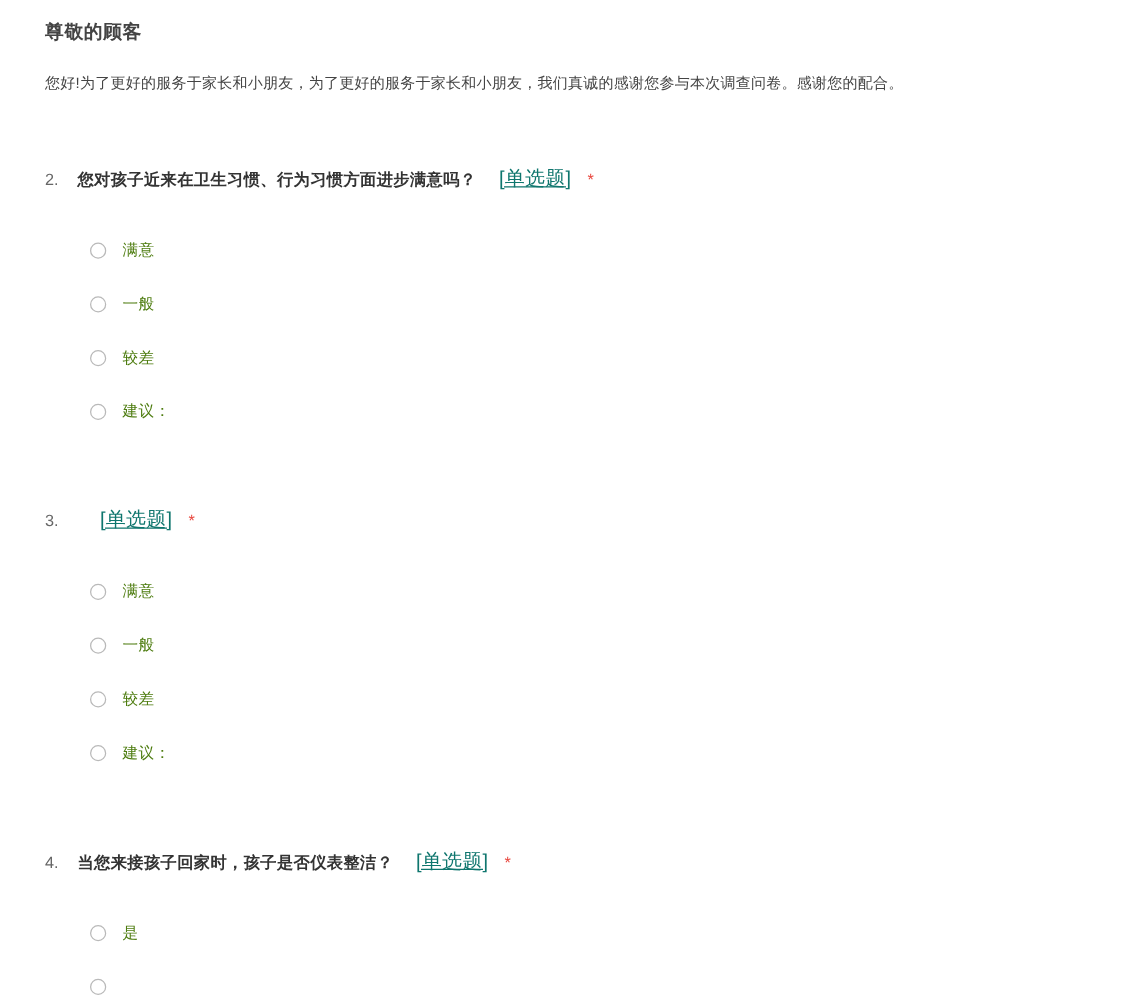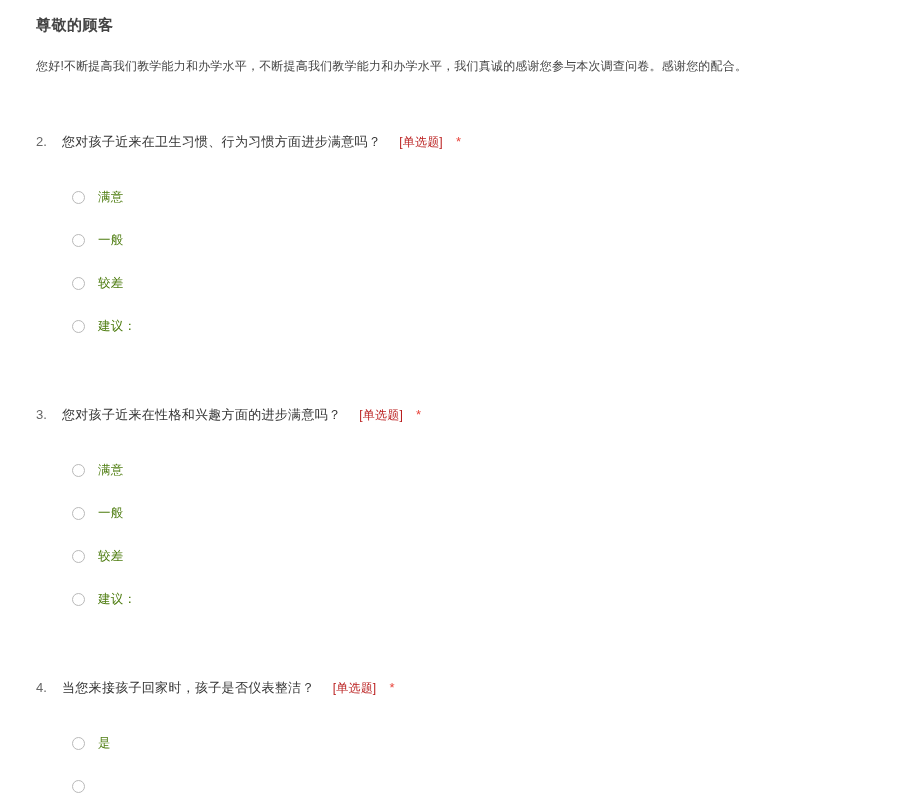--- a/index.html
+++ b/index.html
@@ -53,30 +53,31 @@
   }
   .q-num {
     width: 26px;
     font-size: 13px;
     color: #666666;
     font-weight: normal;
     flex: 0 0 auto;
   }
   .q-text {
     font-size: 13px;
-    font-weight: normal;
+    font-weight: bold;
     color: #333333;
     letter-spacing: 0.3px;
   }
   .q-type {
-    font-size: 12px;
-    color: #b91c1c;
+    font-size: 16px;
+    color: #0f766e;
     margin-left: 18px;
     font-weight: normal;
     letter-spacing: 0.2px;
+    text-decoration: underline;
   }
   .q-req {
     color: #e8453c;
     font-size: 13px;
     margin-left: 13px;
     font-weight: normal;
   }
   .options {
     margin-top: 30px;
     margin-left: 36px;
@@ -106,21 +107,21 @@
   .q3 { top: 406px; }
   .q4 { top: 679px; }
 </style>
 </head>
 <body>
 
 <div class="page">
 
   <div class="survey-title">尊敬的顾客</div>
 
-  <div class="survey-intro">您好!不断提高我们教学能力和办学水平，不断提高我们教学能力和办学水平，我们真诚的感谢您参与本次调查问卷。感谢您的配合。</div>
+  <div class="survey-intro">您好!为了更好的服务于家长和小朋友，为了更好的服务于家长和小朋友，我们真诚的感谢您参与本次调查问卷。感谢您的配合。</div>
 
   <div class="question q2">
     <div class="q-head">
       <span class="q-num">2.</span>
       <span class="q-text">您对孩子近来在卫生习惯、行为习惯方面进步满意吗？</span>
       <span class="q-type">[单选题]</span>
       <span class="q-req">*</span>
     </div>
     <div class="options">
       <div class="option">
@@ -138,21 +139,20 @@
       <div class="option">
         <span class="radio"></span>
         <span class="opt-label">建议：</span>
       </div>
     </div>
   </div>
 
   <div class="question q3">
     <div class="q-head">
       <span class="q-num">3.</span>
-      <span class="q-text">您对孩子近来在性格和兴趣方面的进步满意吗？</span>
       <span class="q-type">[单选题]</span>
       <span class="q-req">*</span>
     </div>
     <div class="options">
       <div class="option">
         <span class="radio"></span>
         <span class="opt-label">满意</span>
       </div>
       <div class="option">
         <span class="radio"></span>

